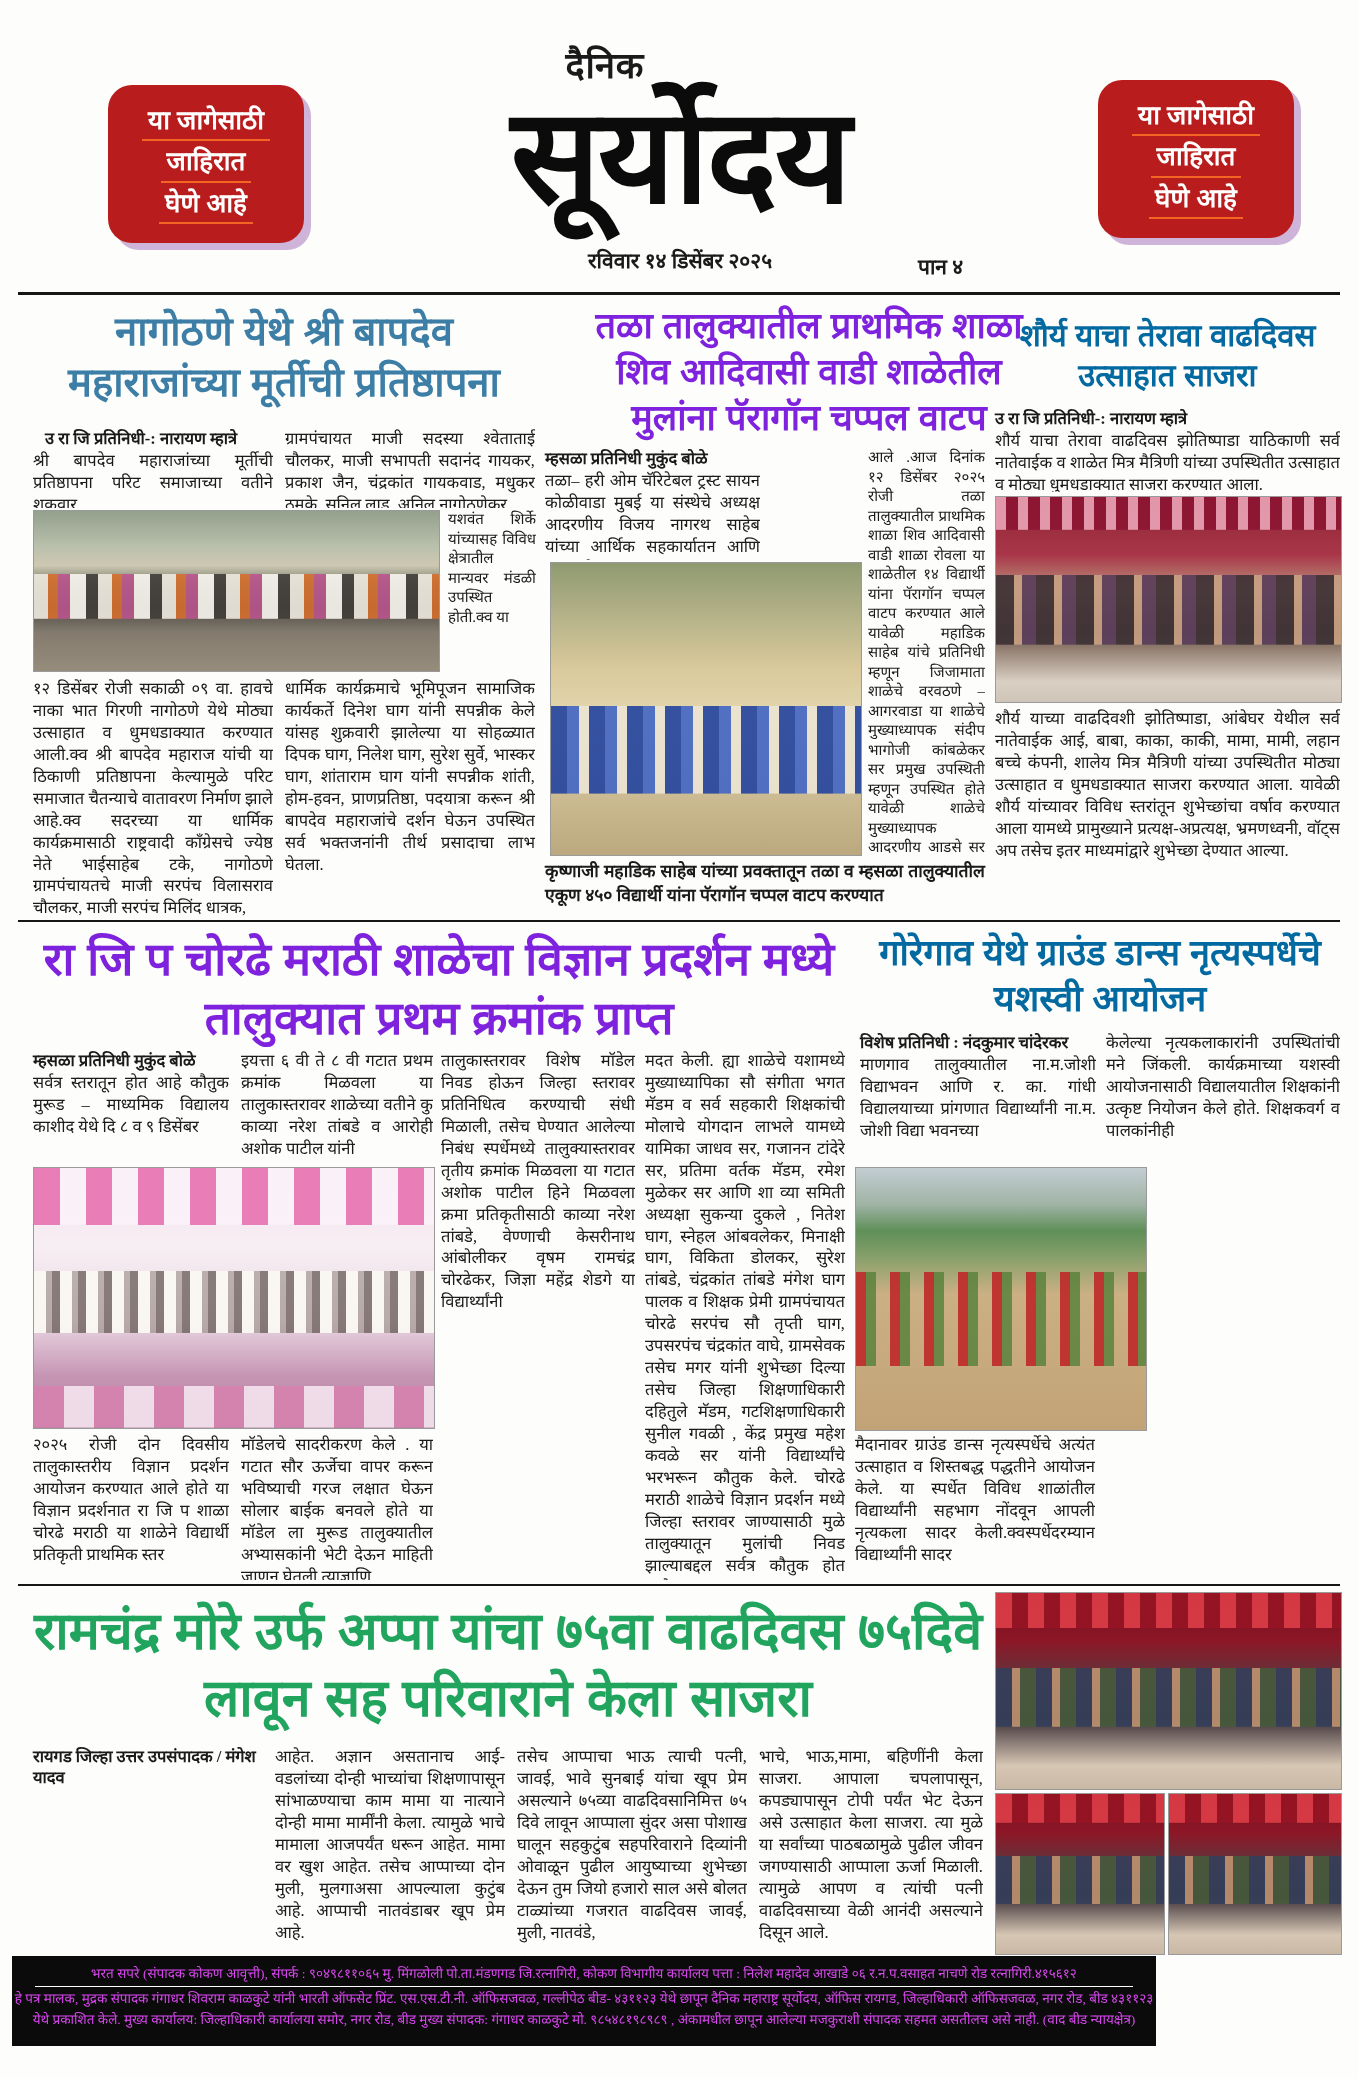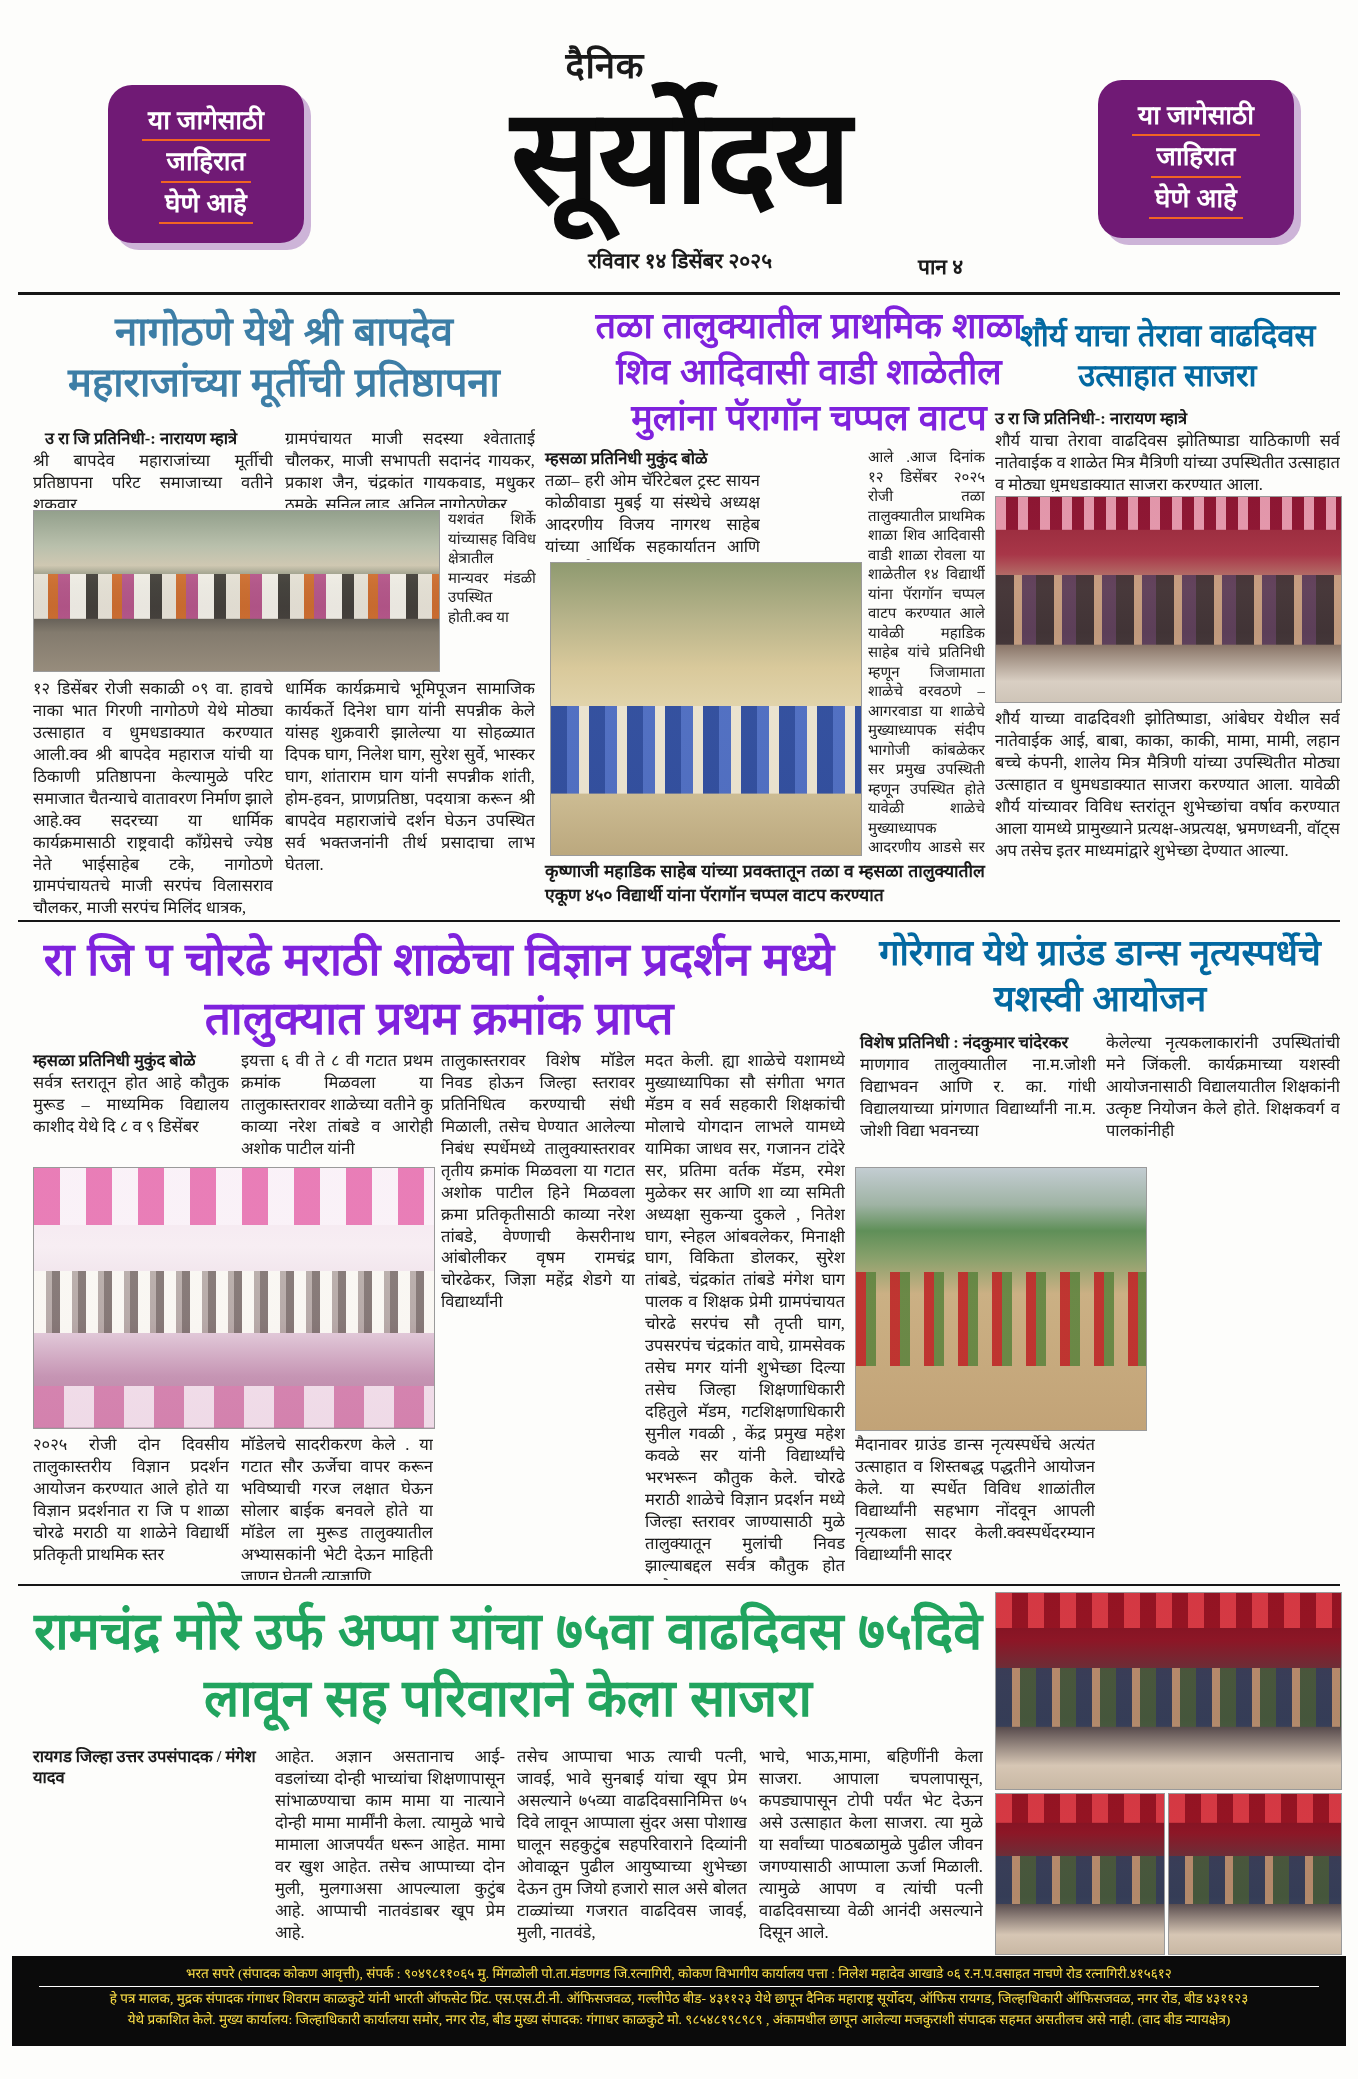--- a/index.html
+++ b/index.html
@@ -1,19 +1,19 @@
 <!DOCTYPE html>
 <html><head>
 <meta charset="utf-8">
 <style>
   html,body{margin:0;padding:0;background:#e8e8e8;}
   #page{position:relative;width:1358px;height:2079px;background:#fdfdfb;margin:0 auto;
         font-family:"Liberation Serif","DejaVu Serif",serif;color:#1a1a1a;overflow:hidden;}
   
-  .adbox{position:absolute;width:196px;height:158px;background:#701a75;border-radius:24px;
+  .adbox{position:absolute;width:196px;height:158px;background:#b91c1c;border-radius:24px;
          box-shadow:7px 7px 0 #cdb4d8;display:flex;flex-direction:column;justify-content:center;
          align-items:center;gap:4px;}
   .adbox span{color:#fff;font-weight:bold;font-size:26px;line-height:1.1;
               border-bottom:2px solid #f26522;padding:2px 6px 5px;
               font-family:"Liberation Sans","DejaVu Sans",sans-serif;}
   .masthead{position:absolute;left:300px;top:40px;width:760px;text-align:center;}
   .tagline{display:block;font-size:36px;font-weight:bold;margin-left:-150px;letter-spacing:1px;}
   .title{display:block;font-size:132px;font-weight:bold;line-height:1.05;letter-spacing:-2px;color:#0b0b0b;}
   .dateline{position:absolute;top:246px;font-size:21px;font-weight:bold;}
   .rule{position:absolute;left:18px;width:1322px;border-top:3px solid #161616;}
@@ -53,22 +53,22 @@
   #a5p{background-image:
     repeating-linear-gradient(90deg,rgba(190,40,40,.9) 0 10px,rgba(90,130,60,.85) 10px 20px,rgba(230,210,170,0) 20px 34px),
     linear-gradient(180deg,#c3cdd2 0%,#9fb3a4 14%,#5f8f58 24%,#87a06b 34%,#cbb084 48%,#c2a377 100%);
     background-size:100% 36%,100% 100%;background-position:0 62%,0 0;}
   .a6ph{background-image:
     repeating-linear-gradient(90deg,rgba(220,60,70,.92) 0 16px,rgba(150,20,35,.92) 16px 32px),
     repeating-linear-gradient(90deg,rgba(52,62,90,.9) 0 16px,rgba(190,146,112,.9) 16px 24px,rgba(70,90,60,.9) 24px 40px),
     linear-gradient(180deg,#70101f 0%,#8d1626 24%,#5c3a40 46%,#3c3036 64%,#d6c6b4 88%,#c9b8a4 100%);
     background-size:100% 18%,100% 30%,100% 100%;background-position:0 0,0 55%,0 0;}
   
-  #footer{position:absolute;left:12px;top:1956px;width:1334px;height:90px;background:#0b0b0b;
-          color:#fde047;text-align:center;font-size:13.5px;line-height:1.5;padding-top:8px;box-sizing:border-box;}
+  #footer{position:absolute;left:12px;top:1956px;width:1144px;height:90px;background:#0b0b0b;
+          color:#d946ef;text-align:center;font-size:13.5px;line-height:1.5;padding-top:8px;box-sizing:border-box;}
   #footer .frule{width:96%;margin:2px auto;border-top:1px solid #fff;}
 </style>
 </head>
 <body>
 
 <div id="page">
 
   <div class="adbox" style="left:108px;top:85px;">
     <span>या जागेसाठी</span>
     <span>जाहिरात</span>

